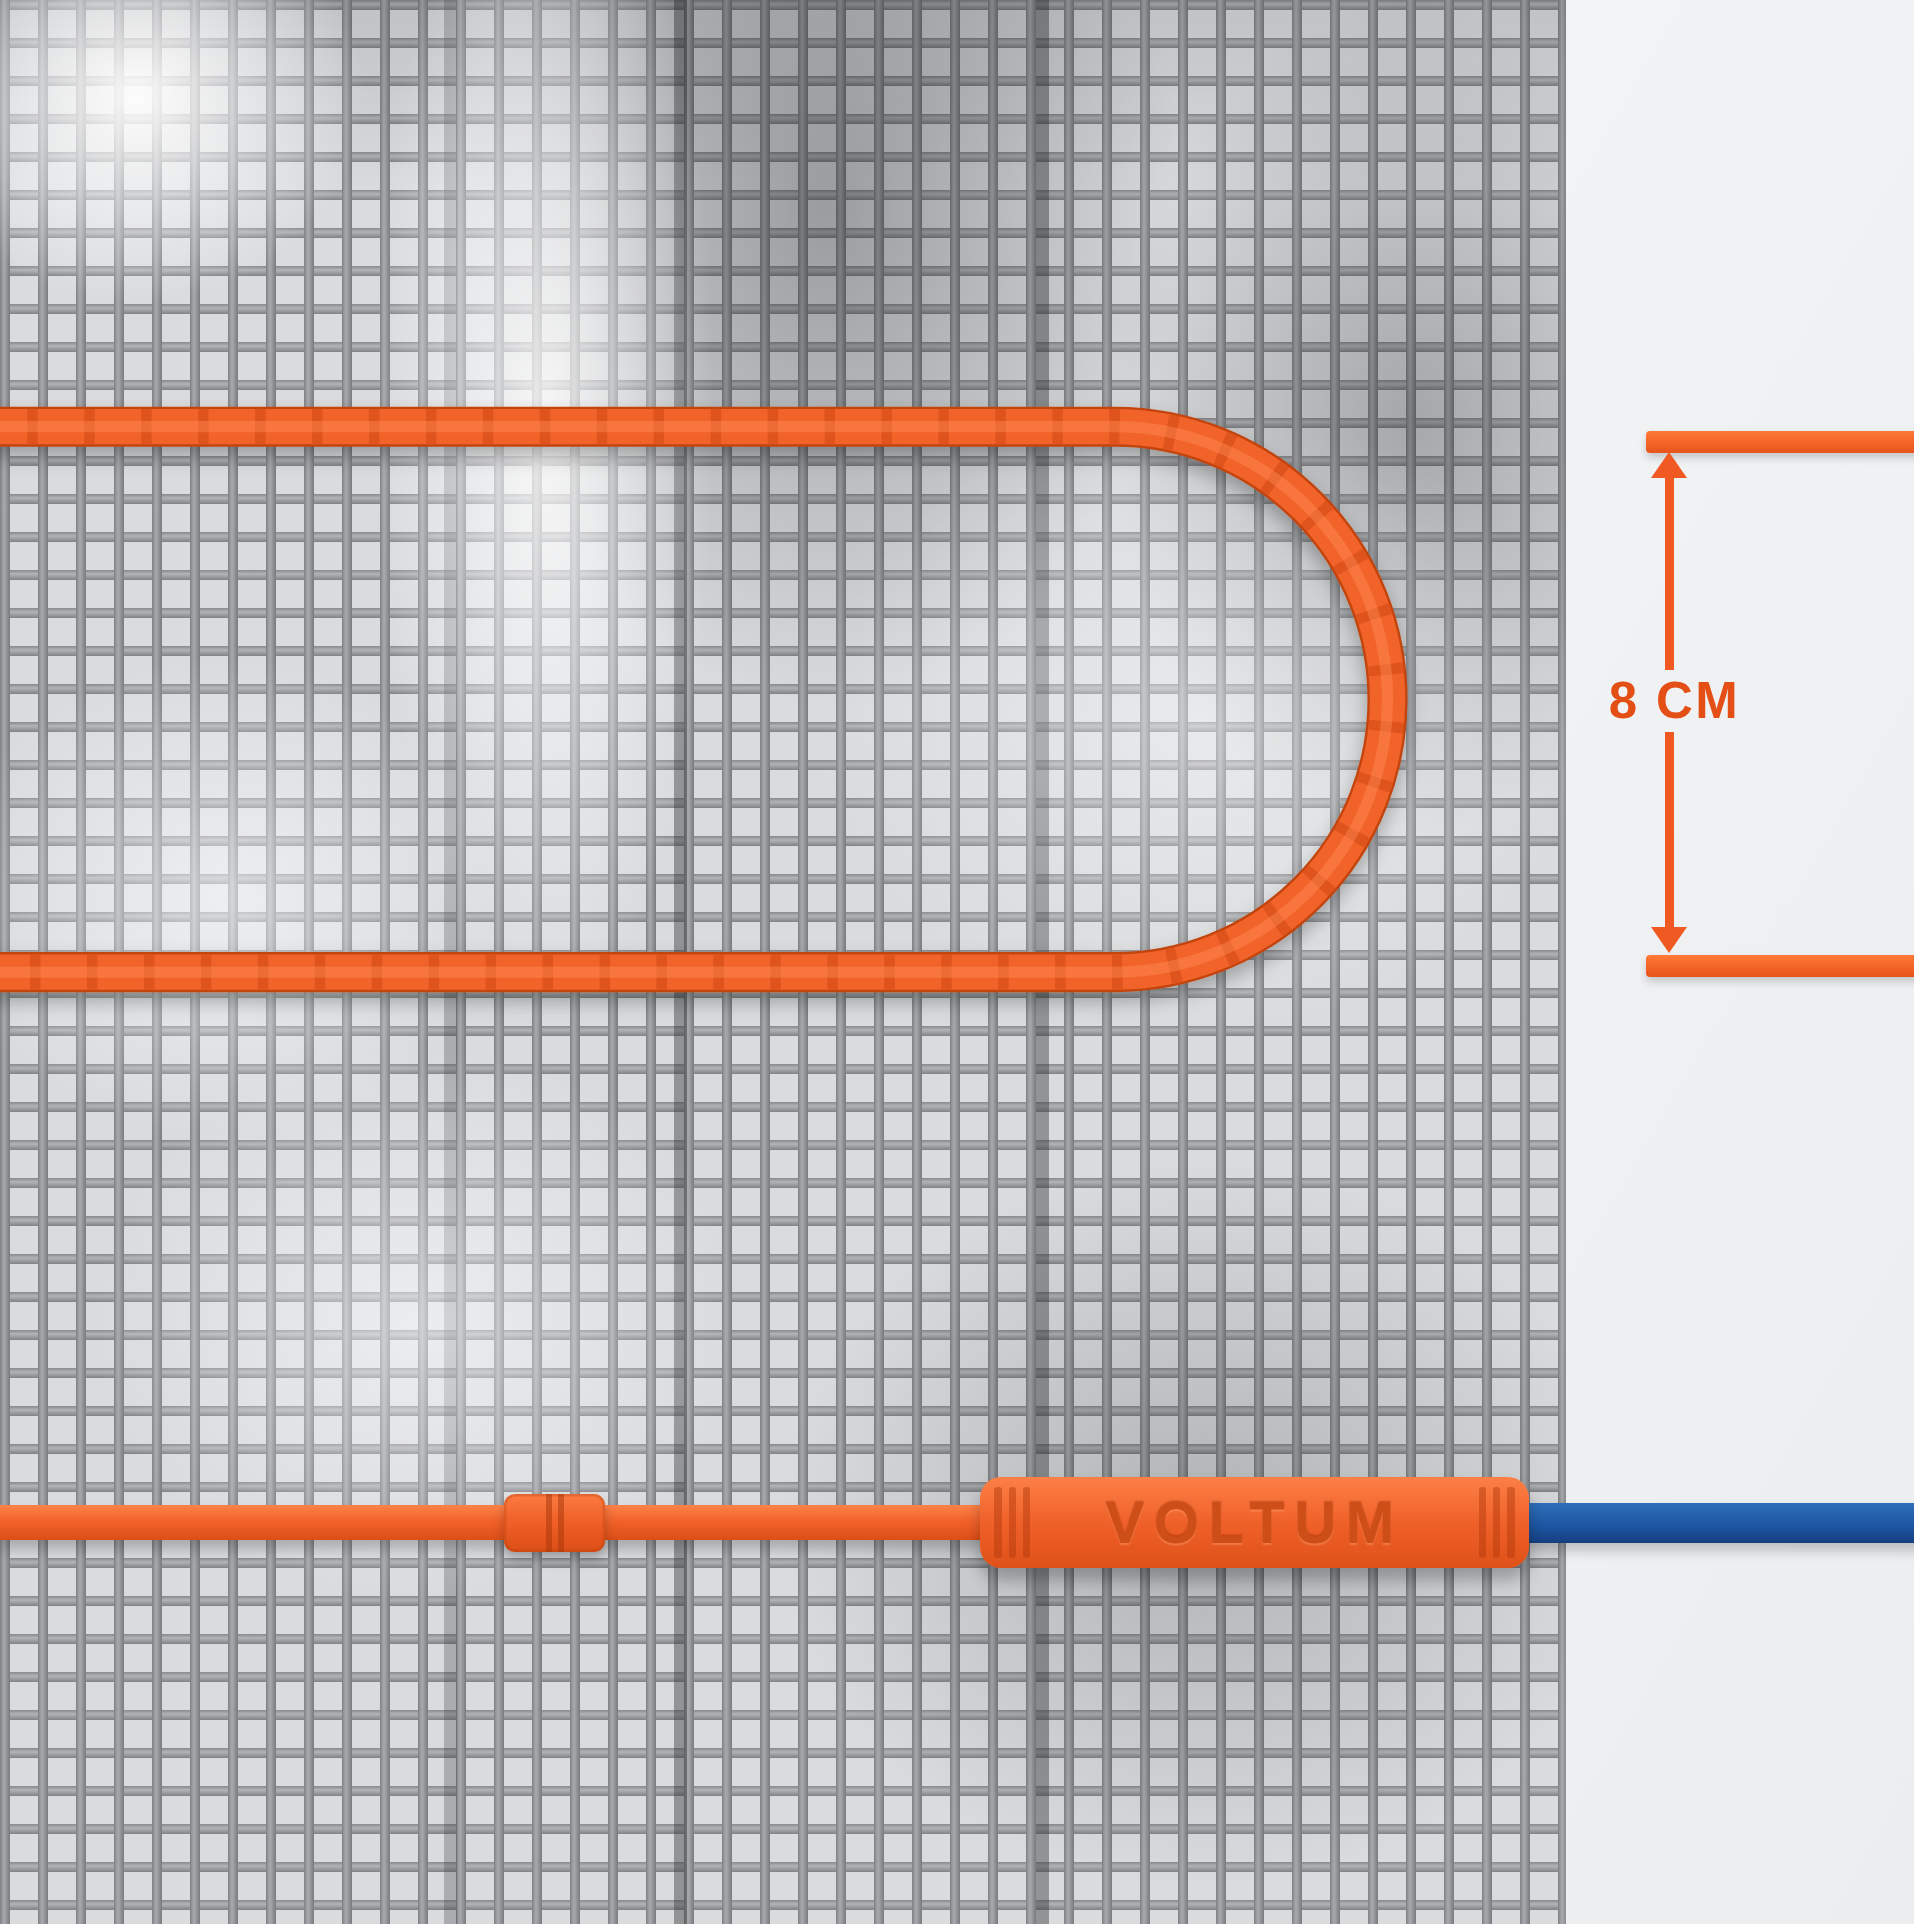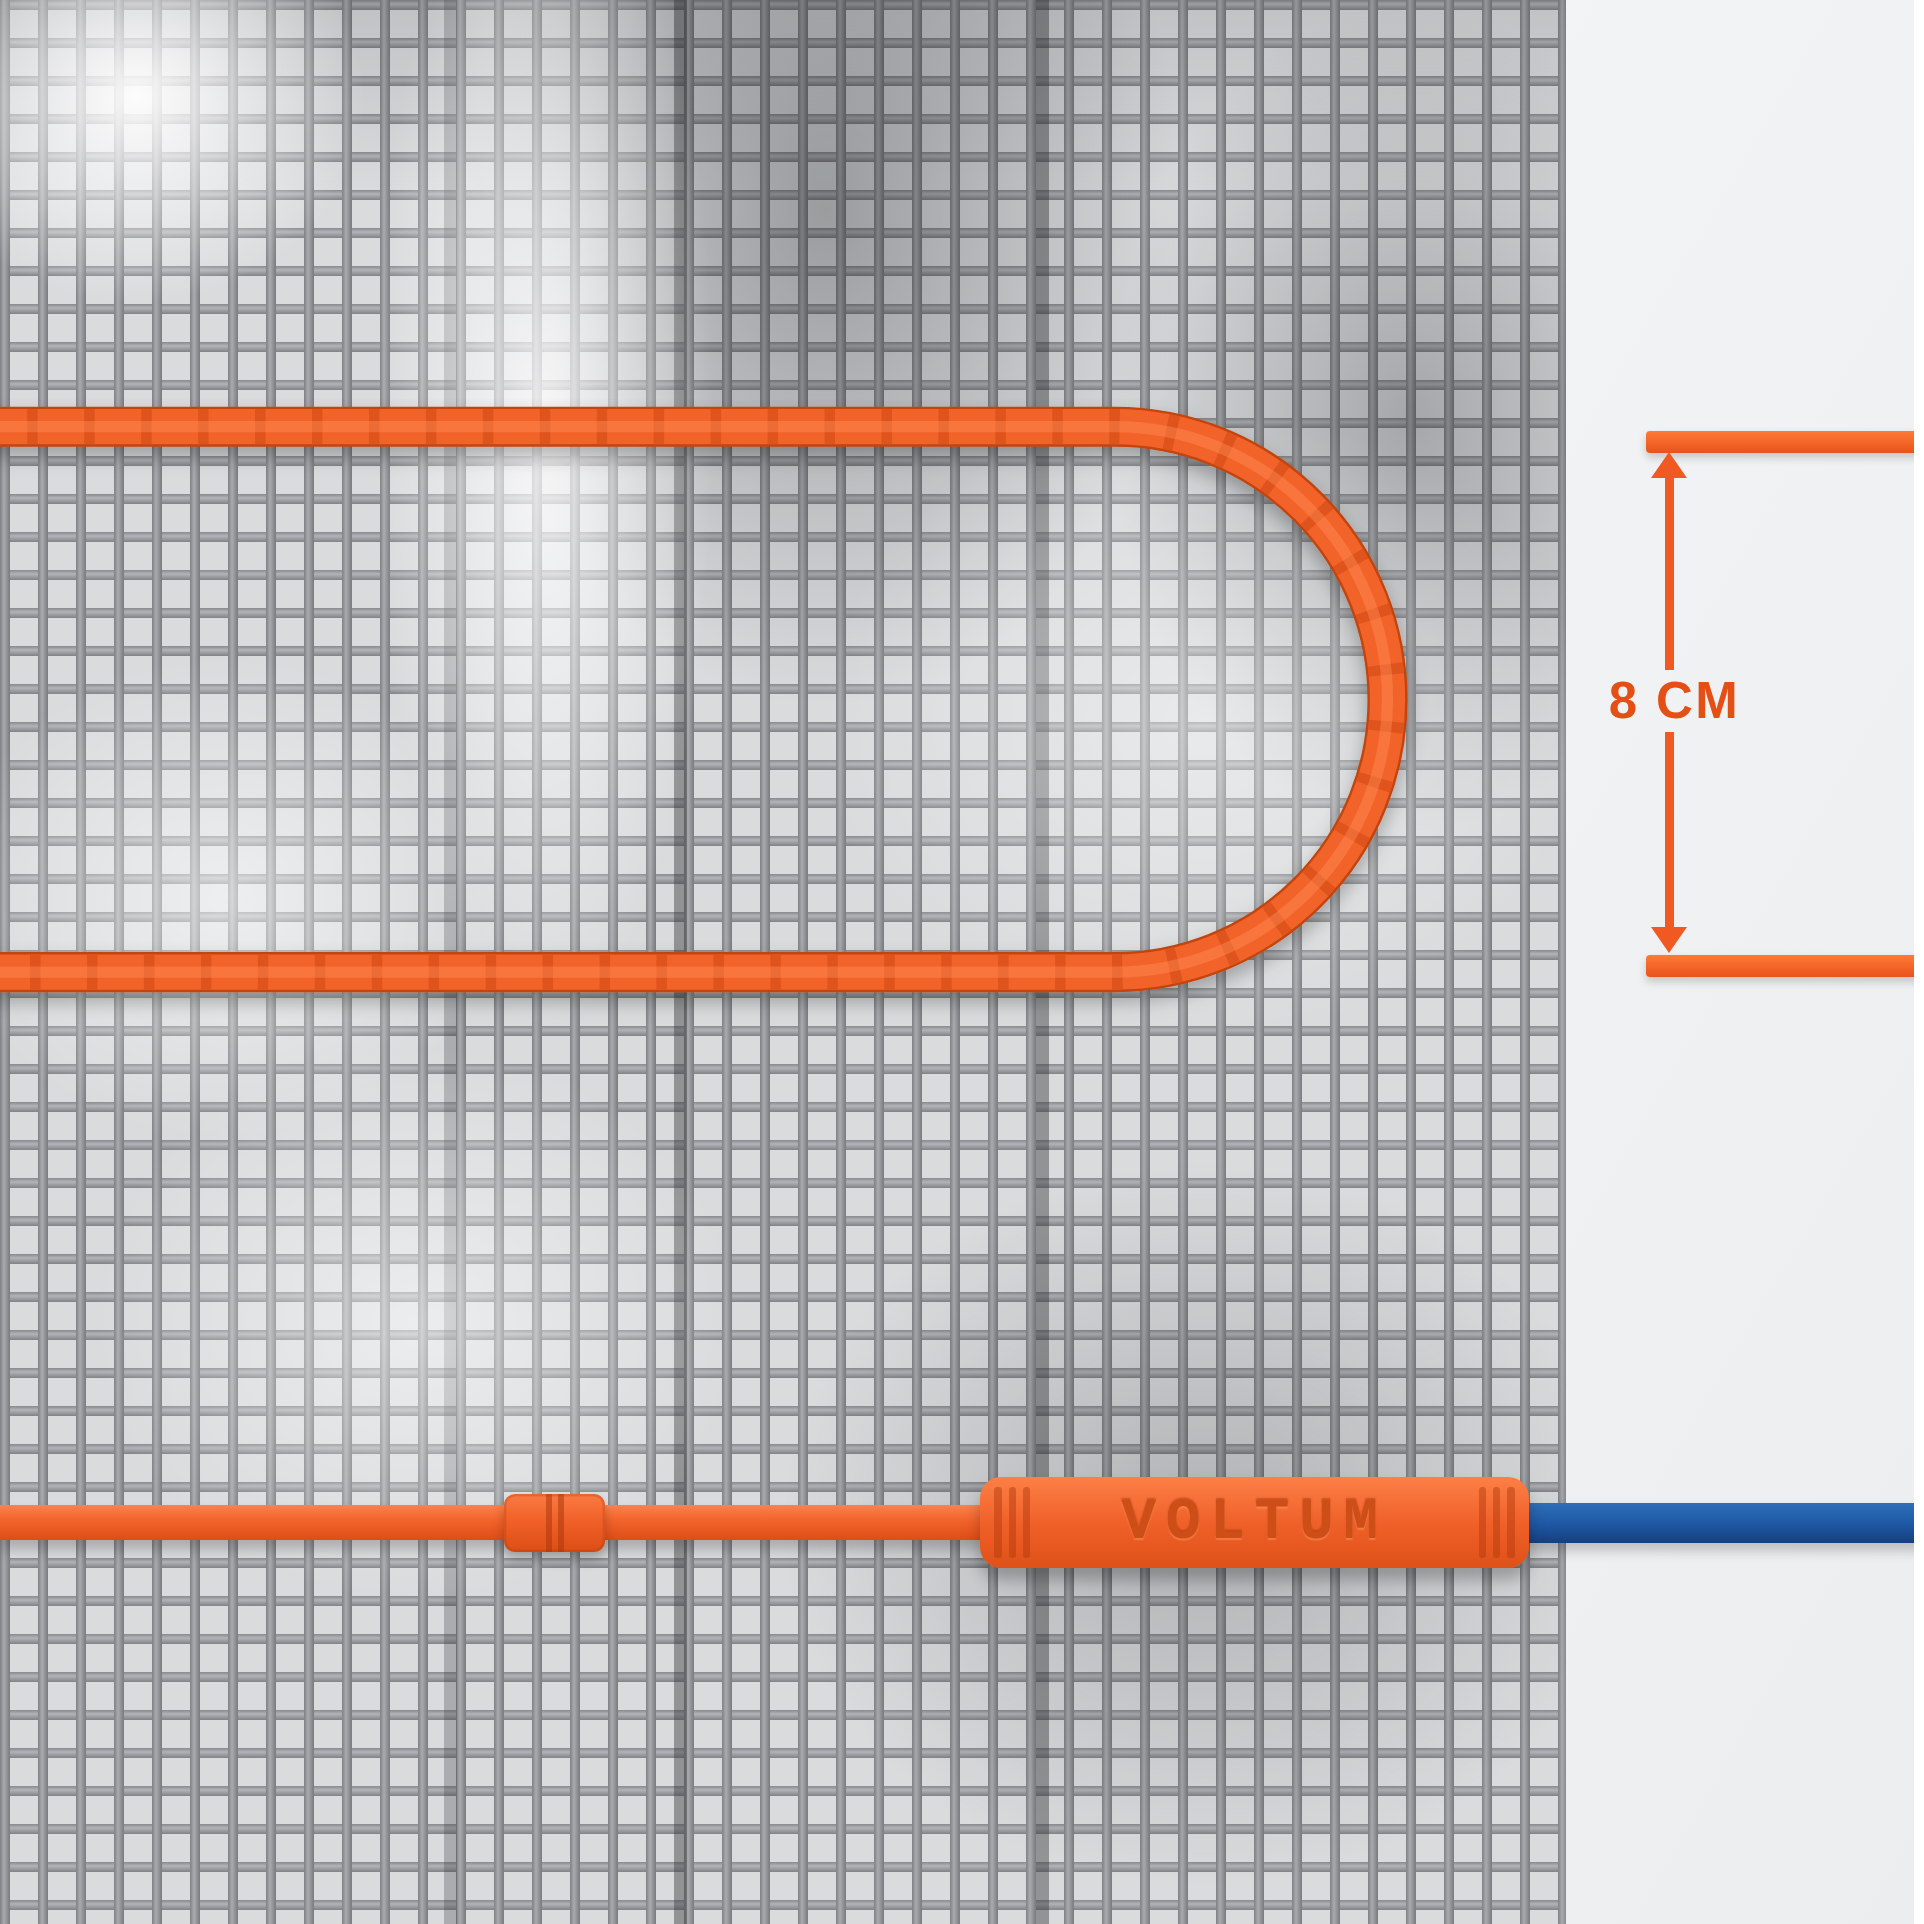--- a/index.html
+++ b/index.html
@@ -71,21 +71,21 @@
   .clip-seam-r{left:54px;}
   .connector{position:absolute;left:980px;top:1477px;width:549px;height:91px;z-index:8;
     background:linear-gradient(180deg,#FC8046 0%,#F0612A 50%,#DE5118 100%);
     border-radius:21px;box-shadow:0 11.2px 14.4px rgba(0,0,0,.25);}
   .ridge{position:absolute;top:9.6px;bottom:9.6px;width:7.2px;background:rgba(176,56,10,.45);border-radius:3.2px;}
   .rl1{left:14.4px;} .rl2{left:29px;} .rl3{left:43px;}
   .rr1{right:14.4px;} .rr2{right:29px;} .rr3{right:43px;}
   .connector-label{position:absolute;left:0;top:0;width:100%;height:100%;
     display:flex;align-items:center;justify-content:center;
     font-size:58px;font-weight:700;letter-spacing:9.6px;color:#CE4E18;
-    text-shadow:0 -1.6px 1.6px rgba(150,45,5,.45),0 1.6px 1.6px rgba(255,170,120,.40);font-family:Liberation Mono, monospace;}
+    text-shadow:0 -1.6px 1.6px rgba(150,45,5,.45),0 1.6px 1.6px rgba(255,170,120,.40);}
   .lead-blue{position:absolute;left:1522px;top:1503px;width:403px;height:40px;z-index:6;
     background:linear-gradient(180deg,#2E6FB8 0%,#1E57A3 55%,#153F80 100%);
     box-shadow:0 8px 11.2px rgba(0,0,0,.20);}
 </style>
 </head>
 <body>
 
 <div class="scene">
 
   <div class="mesh"></div>

